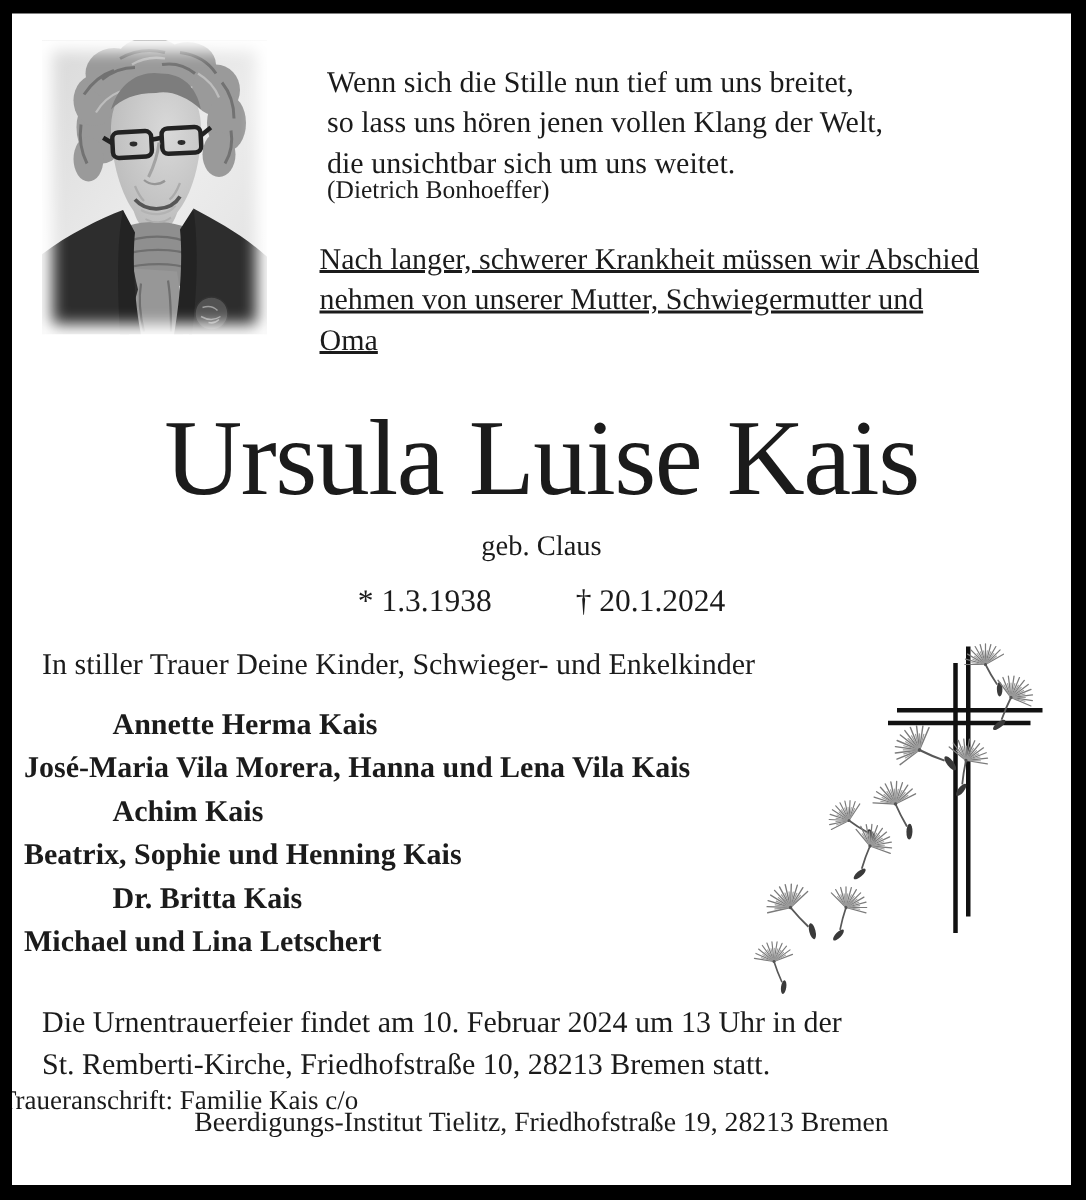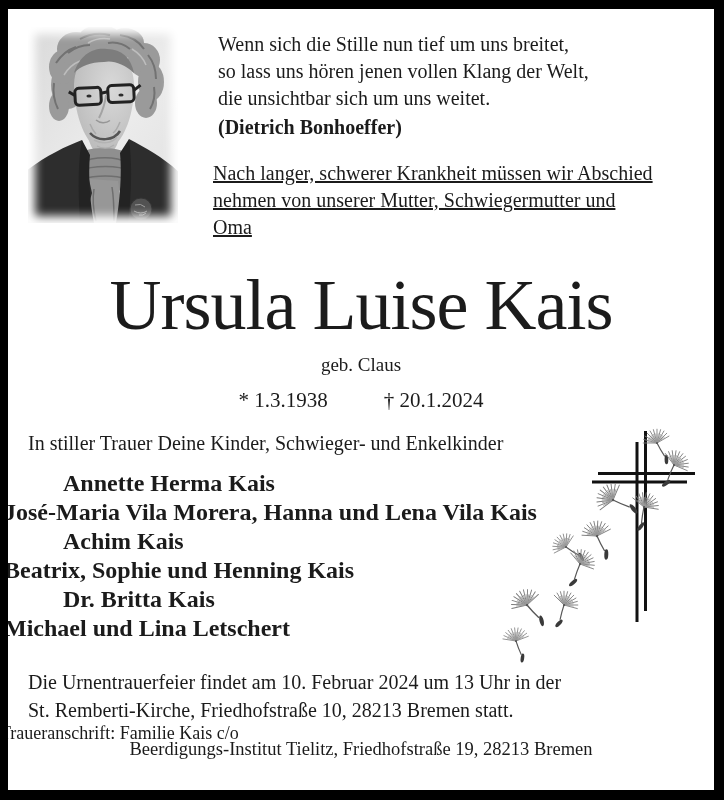--- a/index.html
+++ b/index.html
@@ -3,28 +3,28 @@
 <meta charset="utf-8">
 <style>
   html,body{margin:0;padding:0;background:#ffffff;}
   .page{
     position:relative;width:724px;height:800px;background:#ffffff;overflow:hidden;
     font-family:"Liberation Serif","DejaVu Serif",serif;color:#1b1b1b;
   }
   .frame{position:absolute;inset:0;border:9px solid #000;border-left-width:8px;
     border-right-width:10px;border-bottom-width:10px;pointer-events:none;z-index:60;}
   .abs{position:absolute;}
-  .quote{left:218px;top:31px;width:470px;font-size:20px;line-height:27px;}
-  .quote-attr{left:218px;top:115px;width:470px;font-size:20px;line-height:24px;font-weight:bold;}
+  .quote{left:218px;top:42px;width:470px;font-size:20px;line-height:27px;}
+  .quote-attr{left:218px;top:115px;width:470px;font-size:17px;line-height:24px;}
   .intro{left:213px;top:160px;width:490px;font-size:20px;line-height:27px;text-decoration:underline;}
   .name{left:0;top:269px;width:722px;text-align:center;font-size:72px;line-height:72px;letter-spacing:-1px;}
   .birthname{left:0;top:355px;width:722px;text-align:center;font-size:19px;line-height:19px;}
   .dates{left:0;top:390px;width:722px;display:flex;justify-content:center;gap:56px;font-size:21px;line-height:21px;}
   .mourning{left:28px;top:433px;width:600px;font-size:20px;line-height:20px;}
-  .family{left:4px;top:469px;width:650px;font-size:24px;}
+  .family{left:16px;top:469px;width:650px;font-size:20px;}
   .family .fname{padding-left:59px;height:29px;line-height:29px;font-weight:bold;}
   .family .frel{height:29px;line-height:29px;font-weight:bold;}
   .service{left:28px;top:669px;width:620px;font-size:20px;line-height:27.5px;}
   .addr1{left:0;top:724px;width:722px;text-align:left;font-size:18px;line-height:18px;}
   .addr2{left:0;top:740px;width:722px;text-align:center;font-size:18.5px;line-height:18.5px;}
   .photo{left:28px;top:27px;width:150px;height:196px;}
   .photo-fade{position:absolute;inset:0;box-shadow:inset 0 0 10px 7px #ffffff;z-index:2;}
   .cross-art{left:480px;top:410px;width:244px;height:260px;}
 </style>
 </head>

